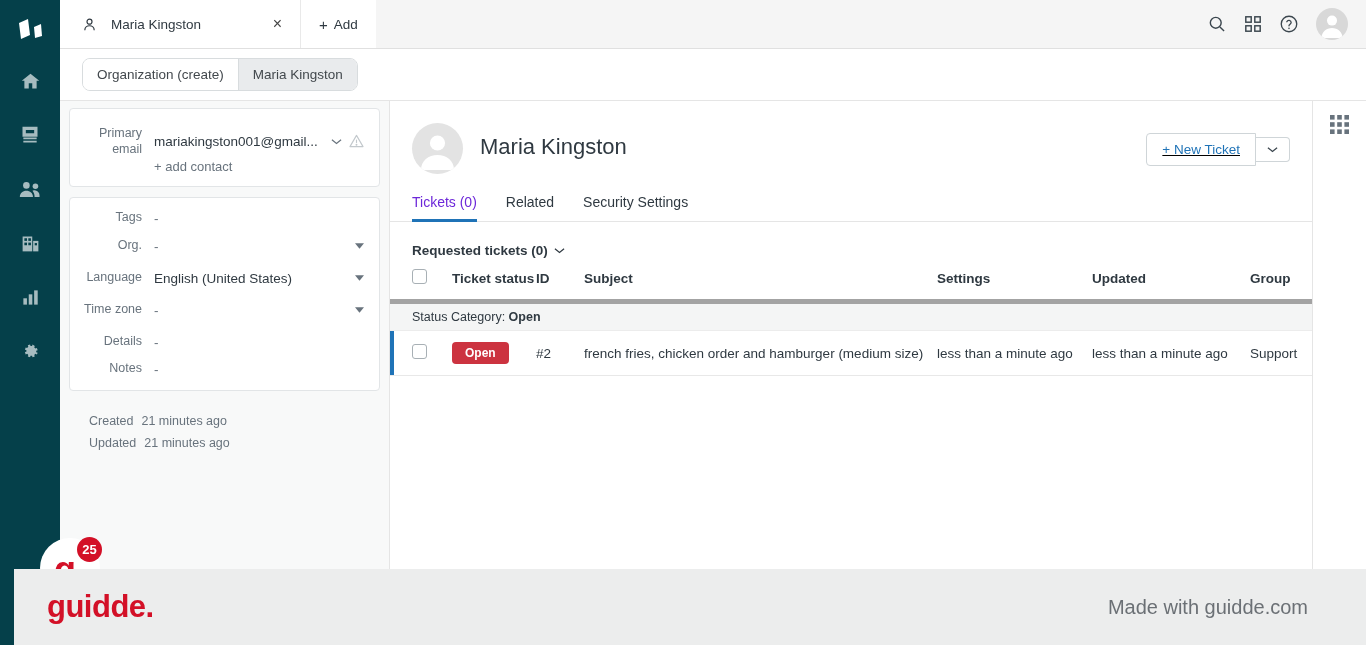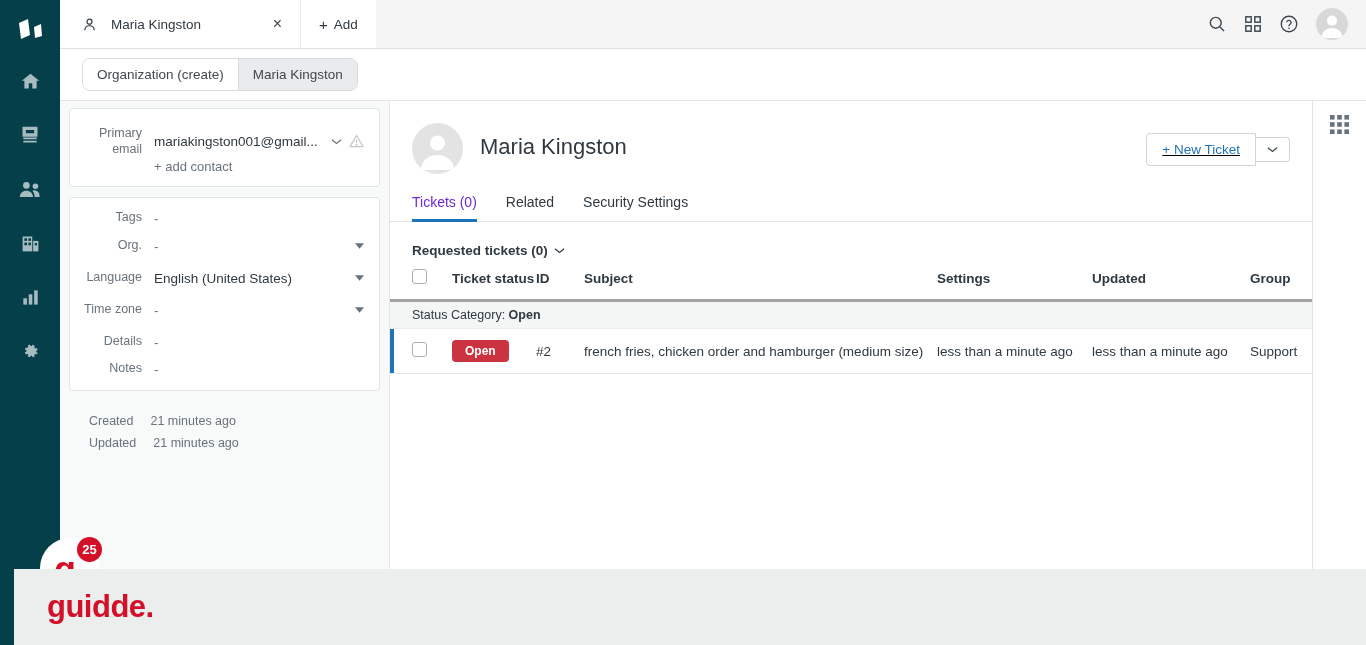--- a/index.html
+++ b/index.html
@@ -110,21 +110,21 @@
     flex-shrink: 0; }
   .add-contact {
     font-size: 13px; color: #68737d; padding: 0 12px 12px 84px;
     cursor: pointer; margin-top: -4px;
   }
   .compact .field { min-height: 32px; }
   .timestamps {
     font-size: 12.5px; color: #68737d; padding: 10px 0 0 20px;
     line-height: 1.75;
   }
-  .ts-row { display: flex; gap: 17px; }
+  .ts-row { display: flex; gap: 8px; }
   .ts-key { }
 
   
   .main-pane {
     flex: 1; background: #ffffff; position: relative;
     border-right: 1px solid #e5e5e5;
   }
   .main-header { padding: 22px 22px 0 22px; display: flex;
     align-items: flex-start; }
   .user-avatar {
@@ -175,21 +175,21 @@
   .c-subject { }
   .c-req { width: 155px; }
   .c-upd { width: 158px; }
   .c-group { width: 62px; }
   .chk {
     width: 15px; height: 15px; border: 1px solid #a8b0b5; border-radius: 3px;
     background: #fff; cursor: pointer; display: inline-block;
   }
   .group-row td {
     background: #f4f5f5; font-size: 12.5px; color: #2f3941;
-    padding: 6px 0 6px 22px; border-top: 3px solid #a3a3a3;
+    padding: 6px 0 6px 22px; border-top: 5px solid #a3a3a3;
     border-bottom: 1px solid #ececec;
   }
   .group-row .gv { font-weight: bold; }
   .ticket-row td { border-bottom: 1px solid #e8e8e8; }
   .ticket-row td.c-check { position: relative; }
   .row-accent {
     position: absolute; left: 0; top: 0; bottom: 0; width: 4px;
     background: #1f73b7;
   }
   .badge-open {
@@ -512,15 +512,16 @@
       </span>
     </div>
   </div>
 
   <div class="guidde-badge">
     <span class="gb-mark">g.</span>
     <span class="gb-count">25</span>
   </div>
   <div class="guidde-bar">
     <span class="guidde-logo">guidde.</span>
+    <span class="guidde-made">Made with guidde.com</span>
   </div>
 
 </div>
 
 </body></html>

